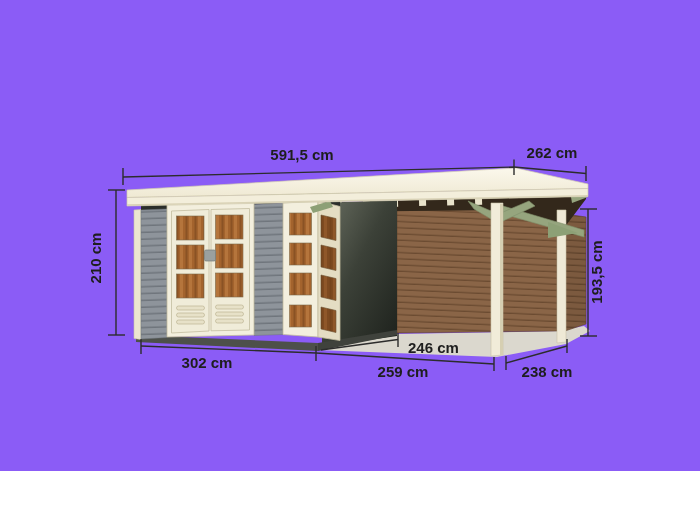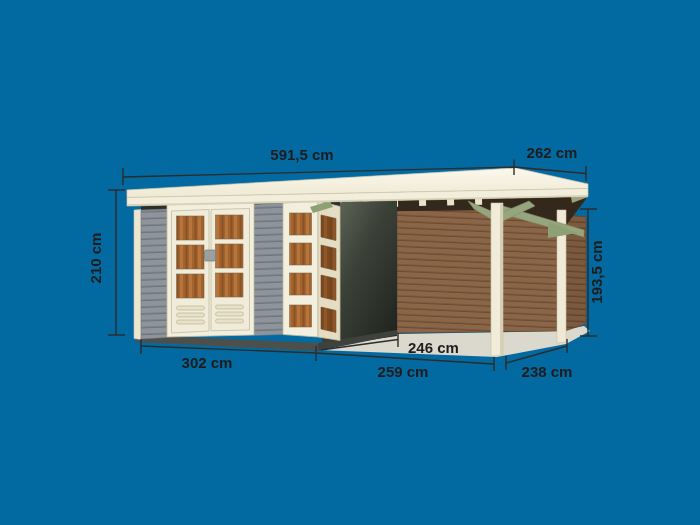--- a/index.html
+++ b/index.html
@@ -1,16 +1,16 @@
 <!DOCTYPE html>
 <html><head>
 <meta charset="utf-8">
 <style>
   html,body{margin:0;padding:0;background:#ffffff;}
-  .stage{position:relative;width:700px;height:525px;background:#0369a1;overflow:hidden;
+  .stage{position:relative;width:700px;height:471px;background:#8b5cf6;overflow:hidden;
          font-family:"Liberation Sans",sans-serif;text-decoration:underline;}
   svg{display:block;}
   text.dim{font-family:"Liberation Sans",sans-serif;font-size:15px;font-weight:700;fill:#1e1e1e;}
 </style>
 </head>
 <body>
 
 <div class="stage">
 <svg width="700" height="525" viewBox="0 0 700 525">
   <defs>

